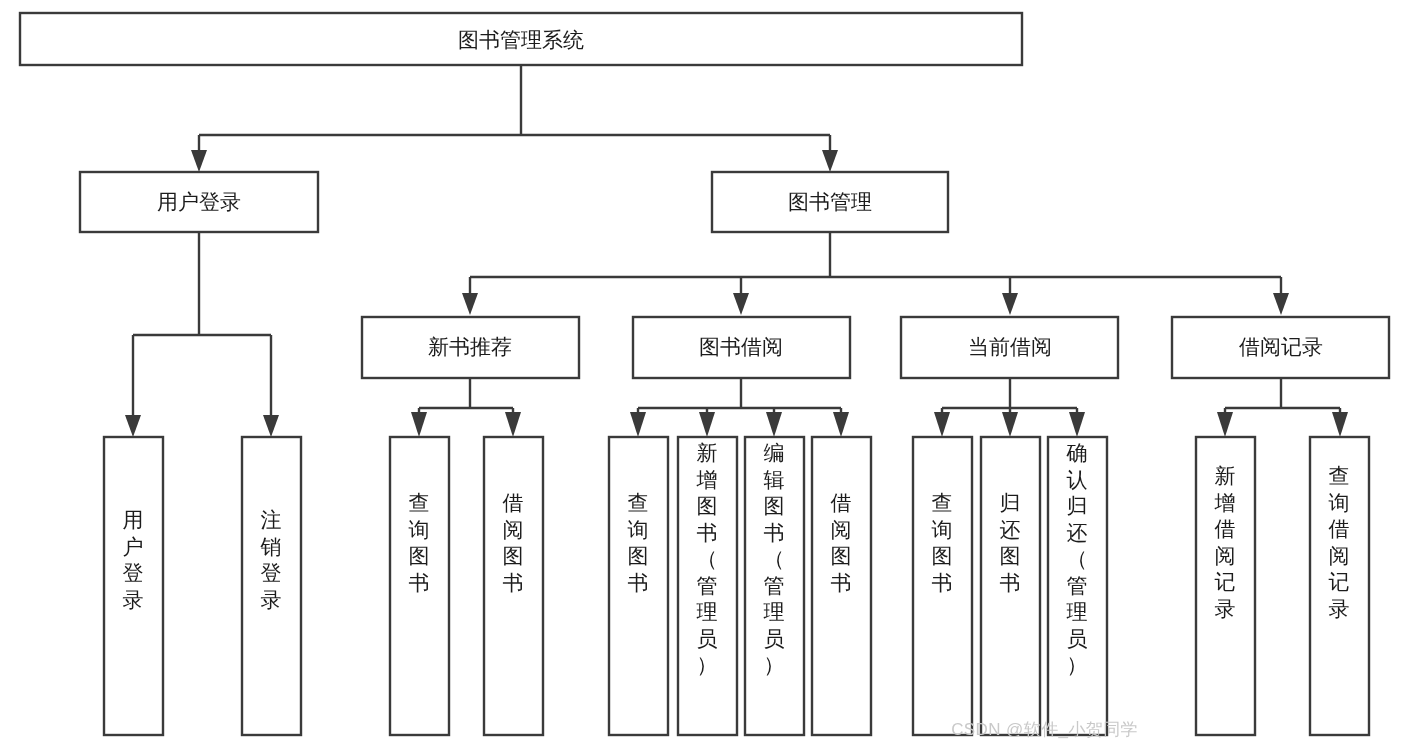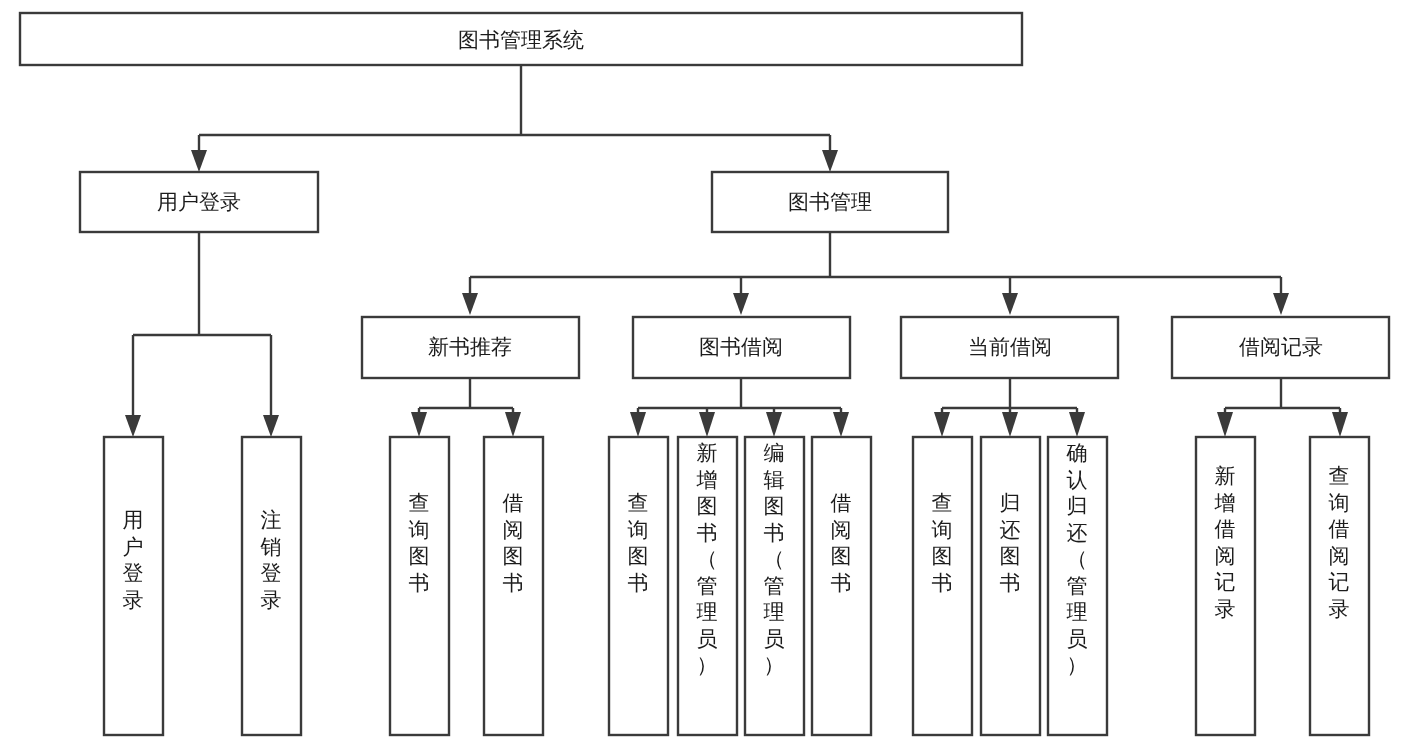--- a/index.html
+++ b/index.html
@@ -217,13 +217,14 @@
       <rect class="node-rect" x="1196" y="437" width="59" height="298"></rect>
       <text class="node-label-vertical" x="1225" y="483"><tspan x="1225" y="483">新</tspan><tspan x="1225" y="509.5">增</tspan><tspan x="1225" y="536">借</tspan><tspan x="1225" y="562.5">阅</tspan><tspan x="1225" y="589">记</tspan><tspan x="1225" y="615.5">录</tspan></text>
     </g>
     <g>
       <rect class="node-rect" x="1310" y="437" width="59" height="298"></rect>
       <text class="node-label-vertical" x="1339" y="483"><tspan x="1339" y="483">查</tspan><tspan x="1339" y="509.5">询</tspan><tspan x="1339" y="536">借</tspan><tspan x="1339" y="562.5">阅</tspan><tspan x="1339" y="589">记</tspan><tspan x="1339" y="615.5">录</tspan></text>
     </g>
 
   </svg>
 
+  <div class="watermark-text">CSDN @软件_小贺同学</div>
 </div>
 
 </body></html>

